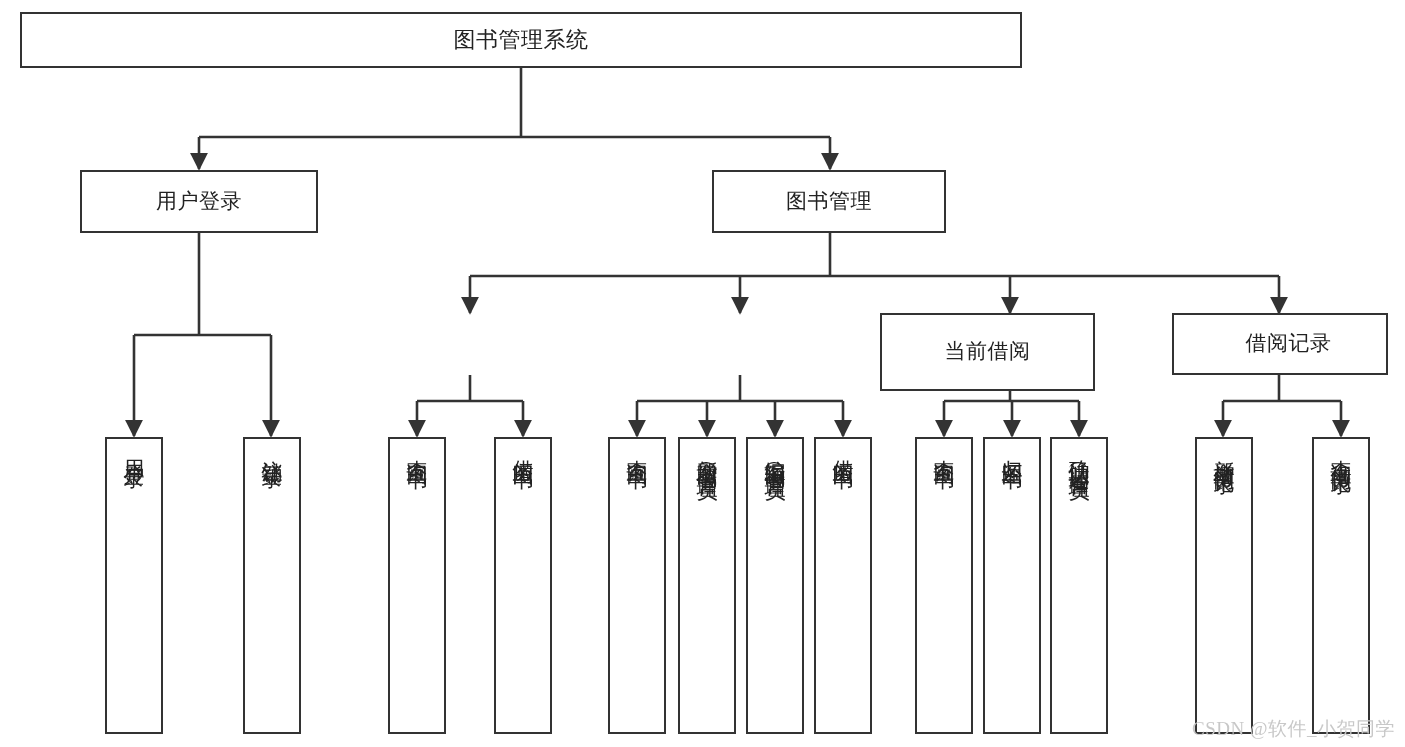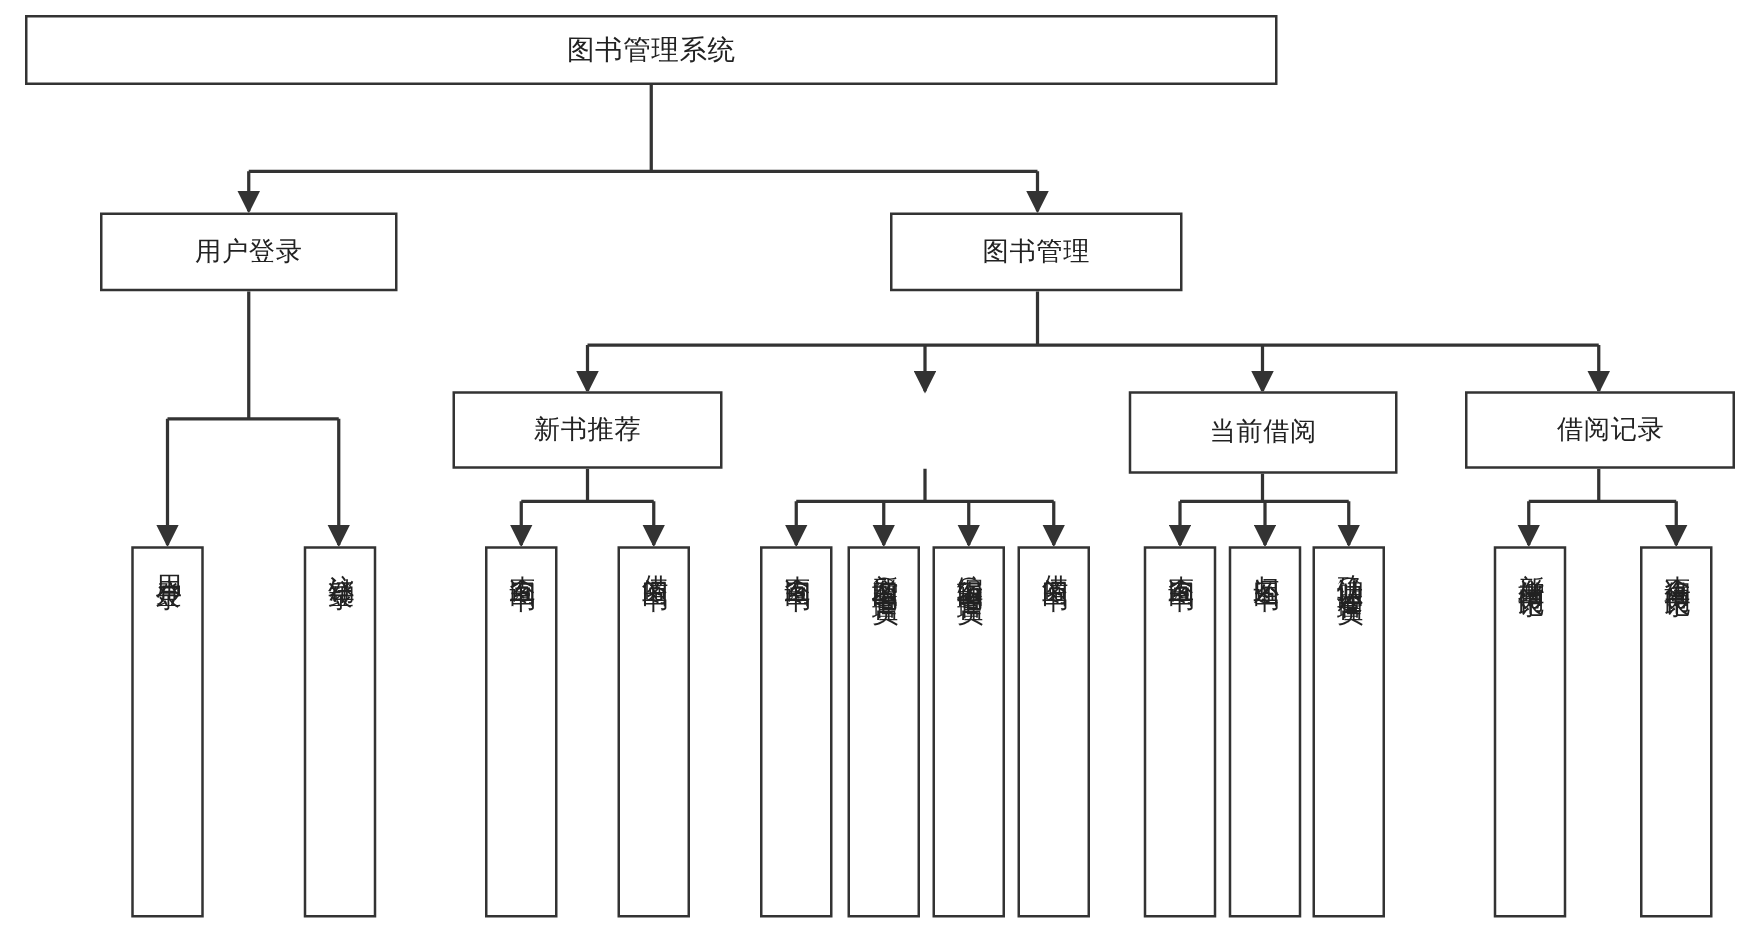--- a/index.html
+++ b/index.html
@@ -6,21 +6,21 @@
   html, body {
     margin: 0;
     padding: 0;
     background: #ffffff;
   }
   #canvas {
     position: relative;
     width: 1405px;
     height: 747px;
     background: #ffffff;
-    font-family: Liberation Sans, sans-serif;
+    font-family: Liberation Serif, serif;
     overflow: hidden;
   }
   #wires {
     position: absolute;
     left: 0;
     top: 0;
     width: 1405px;
     height: 747px;
     pointer-events: none;
   }
@@ -131,26 +131,23 @@
   </div>
 
   <div class="node horiz" style="left:80px; top:170px; width:238px; height:63px;">
     <span class="cap">用户登录</span>
   </div>
 
   <div class="node horiz" style="left:712px; top:170px; width:234px; height:63px;">
     <span class="cap">图书管理</span>
   </div>
 
-  <div class="node horiz" style="left:362px; top:313px; width:216px; height:62px;">
-    <span class="cap">新书推荐</span>
-  </div>
-
-
-  <div class="node horiz" style="left:903px; top:313px; width:215px; height:66px;">
+
+
+  <div class="node horiz" style="left:880px; top:313px; width:215px; height:78px;">
     <span class="cap">当前借阅</span>
   </div>
 
   <div class="node horiz" style="left:1172px; top:313px; width:216px; height:62px;padding-left:17px;">
     <span class="cap">借阅记录</span>
   </div>
 
   <div class="node vert" style="left:105px; top:437px; width:58px; height:297px;">
     <span class="cap">用户登录</span>
   </div>
@@ -196,14 +193,15 @@
   </div>
 
   <div class="node vert" style="left:1195px; top:437px; width:58px; height:297px;">
     <span class="cap">新增借阅记录</span>
   </div>
 
   <div class="node vert" style="left:1312px; top:437px; width:58px; height:297px;">
     <span class="cap">查询借阅记录</span>
   </div>
 
+  <div class="watermark" style="left:1192px; top:716px;">CSDN @软件_小贺同学</div>
 
 </div>
 
 </body></html>

